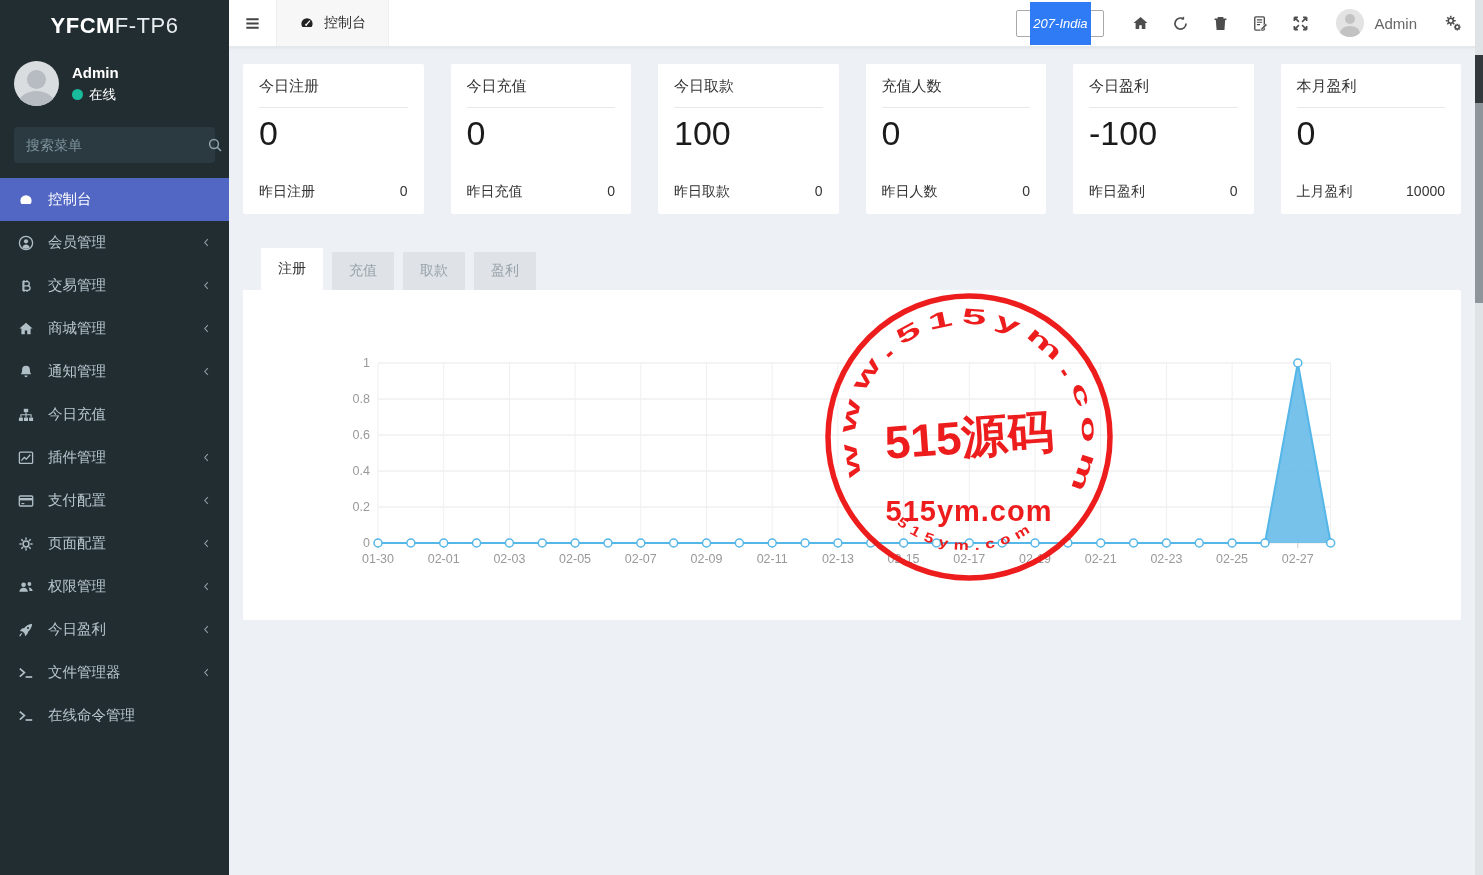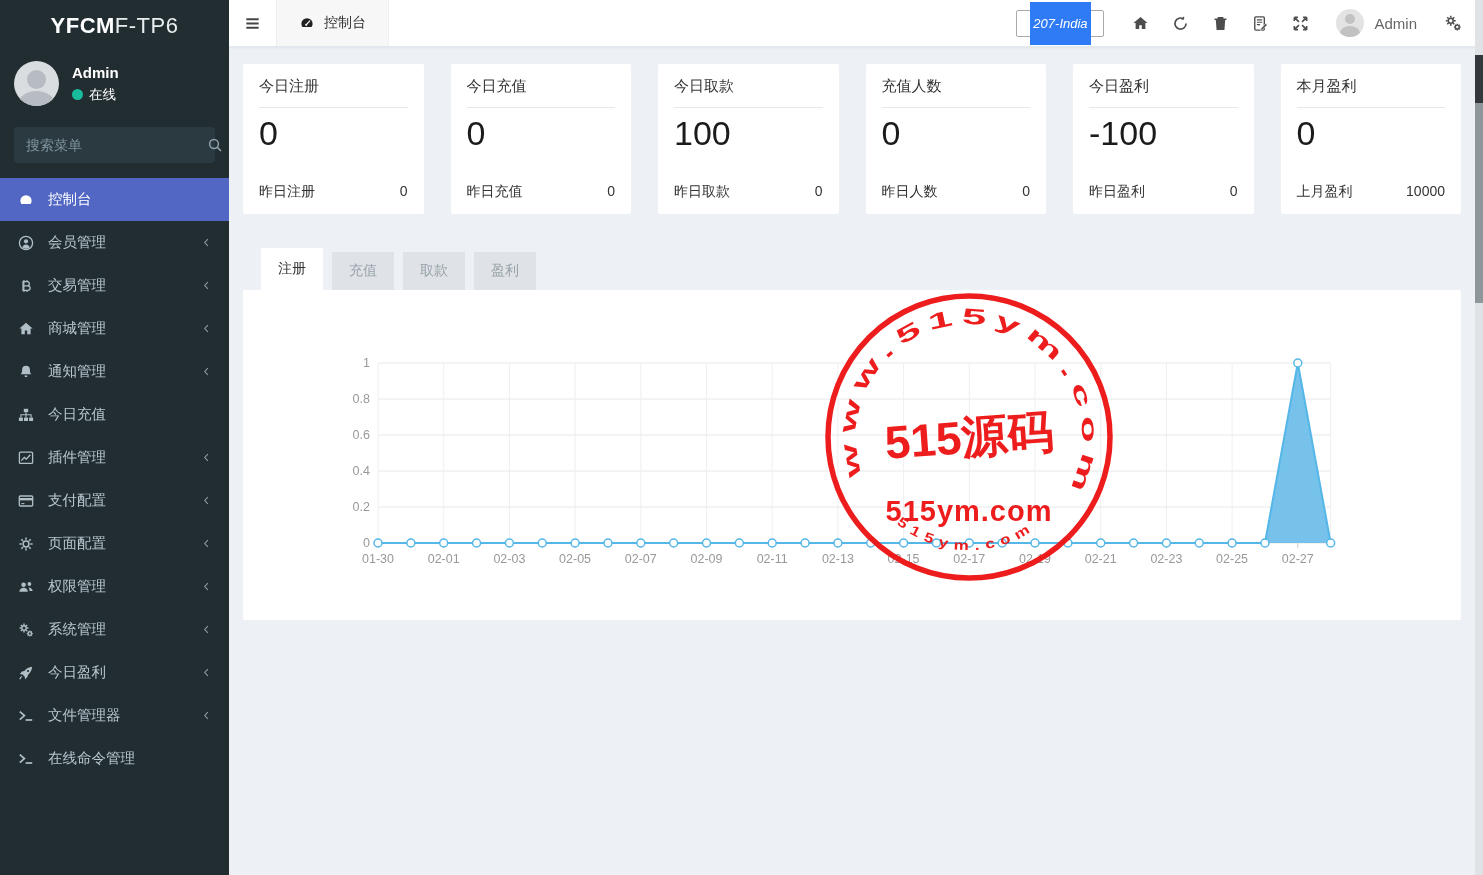--- a/index.html
+++ b/index.html
@@ -233,36 +233,20 @@
         <div class="menu-item">
           <span class="micon">
             <svg width="16" height="16" viewBox="0 0 16 16" fill="none" xmlns="http://www.w3.org/2000/svg">
               <circle cx="5.6" cy="5.8" r="2.3" fill="currentColor"></circle>
               <path d="M1.3 12.8c.4-2.6 2.1-4 4.3-4s3.9 1.4 4.3 4z" fill="currentColor"></path>
               <circle cx="11.4" cy="5" r="1.9" fill="currentColor"></circle>
               <path d="M10.6 8.4c2.2 0 3.7 1.2 4.1 3.6h-3.2a5.6 5.6 0 0 0-.9-3.6z" fill="currentColor"></path>
             </svg>
           </span>
           <span>权限管理</span>
-          <span class="chev">
-            <svg width="11" height="11" viewBox="0 0 16 16" fill="none" xmlns="http://www.w3.org/2000/svg">
-              <path d="M10 3 5.4 8l4.6 5" stroke="currentColor" stroke-width="1.5"></path>
-            </svg>
-          </span>
-        </div>
-        <div class="menu-item">
-          <span class="micon">
-            <svg width="16" height="16" viewBox="0 0 16 16" fill="none" xmlns="http://www.w3.org/2000/svg">
-              <circle cx="6" cy="6" r="2.2" stroke="currentColor" stroke-width="1.4"></circle>
-              <path d="M6 1.6v1.6M6 8.8v1.6M1.6 6h1.6M8.8 6h1.6M2.9 2.9l1.1 1.1M8 8l1.1 1.1M9.1 2.9 8 4M4 8 2.9 9.1" stroke="currentColor" stroke-width="1.4"></path>
-              <circle cx="11.8" cy="11.6" r="1.7" stroke="currentColor" stroke-width="1.3"></circle>
-              <path d="M11.8 8.6v1.2M11.8 13.4v1.2M8.8 11.6H10M13.6 11.6h1.2M9.7 9.5l.9.9M13 12.8l.9.9M13.9 9.5l-.9.9M10.6 12.8l-.9.9" stroke="currentColor" stroke-width="1.2"></path>
-            </svg>
-          </span>
-          <span>系统管理</span>
           <span class="chev">
             <svg width="11" height="11" viewBox="0 0 16 16" fill="none" xmlns="http://www.w3.org/2000/svg">
               <path d="M10 3 5.4 8l4.6 5" stroke="currentColor" stroke-width="1.5"></path>
             </svg>
           </span>
         </div>
         <div class="menu-item">
           <span class="micon">
             <svg width="16" height="16" viewBox="0 0 16 16" fill="none" xmlns="http://www.w3.org/2000/svg">
               <path d="M14.2 1.8c-3.2.3-5.8 1.5-7.9 4.1L4 6.6 1.8 8.9l2.7.5 2.1 2.1.5 2.7 2.3-2.2.7-2.3c2.6-2.1 3.8-4.7 4.1-7.9z" fill="currentColor"></path>

